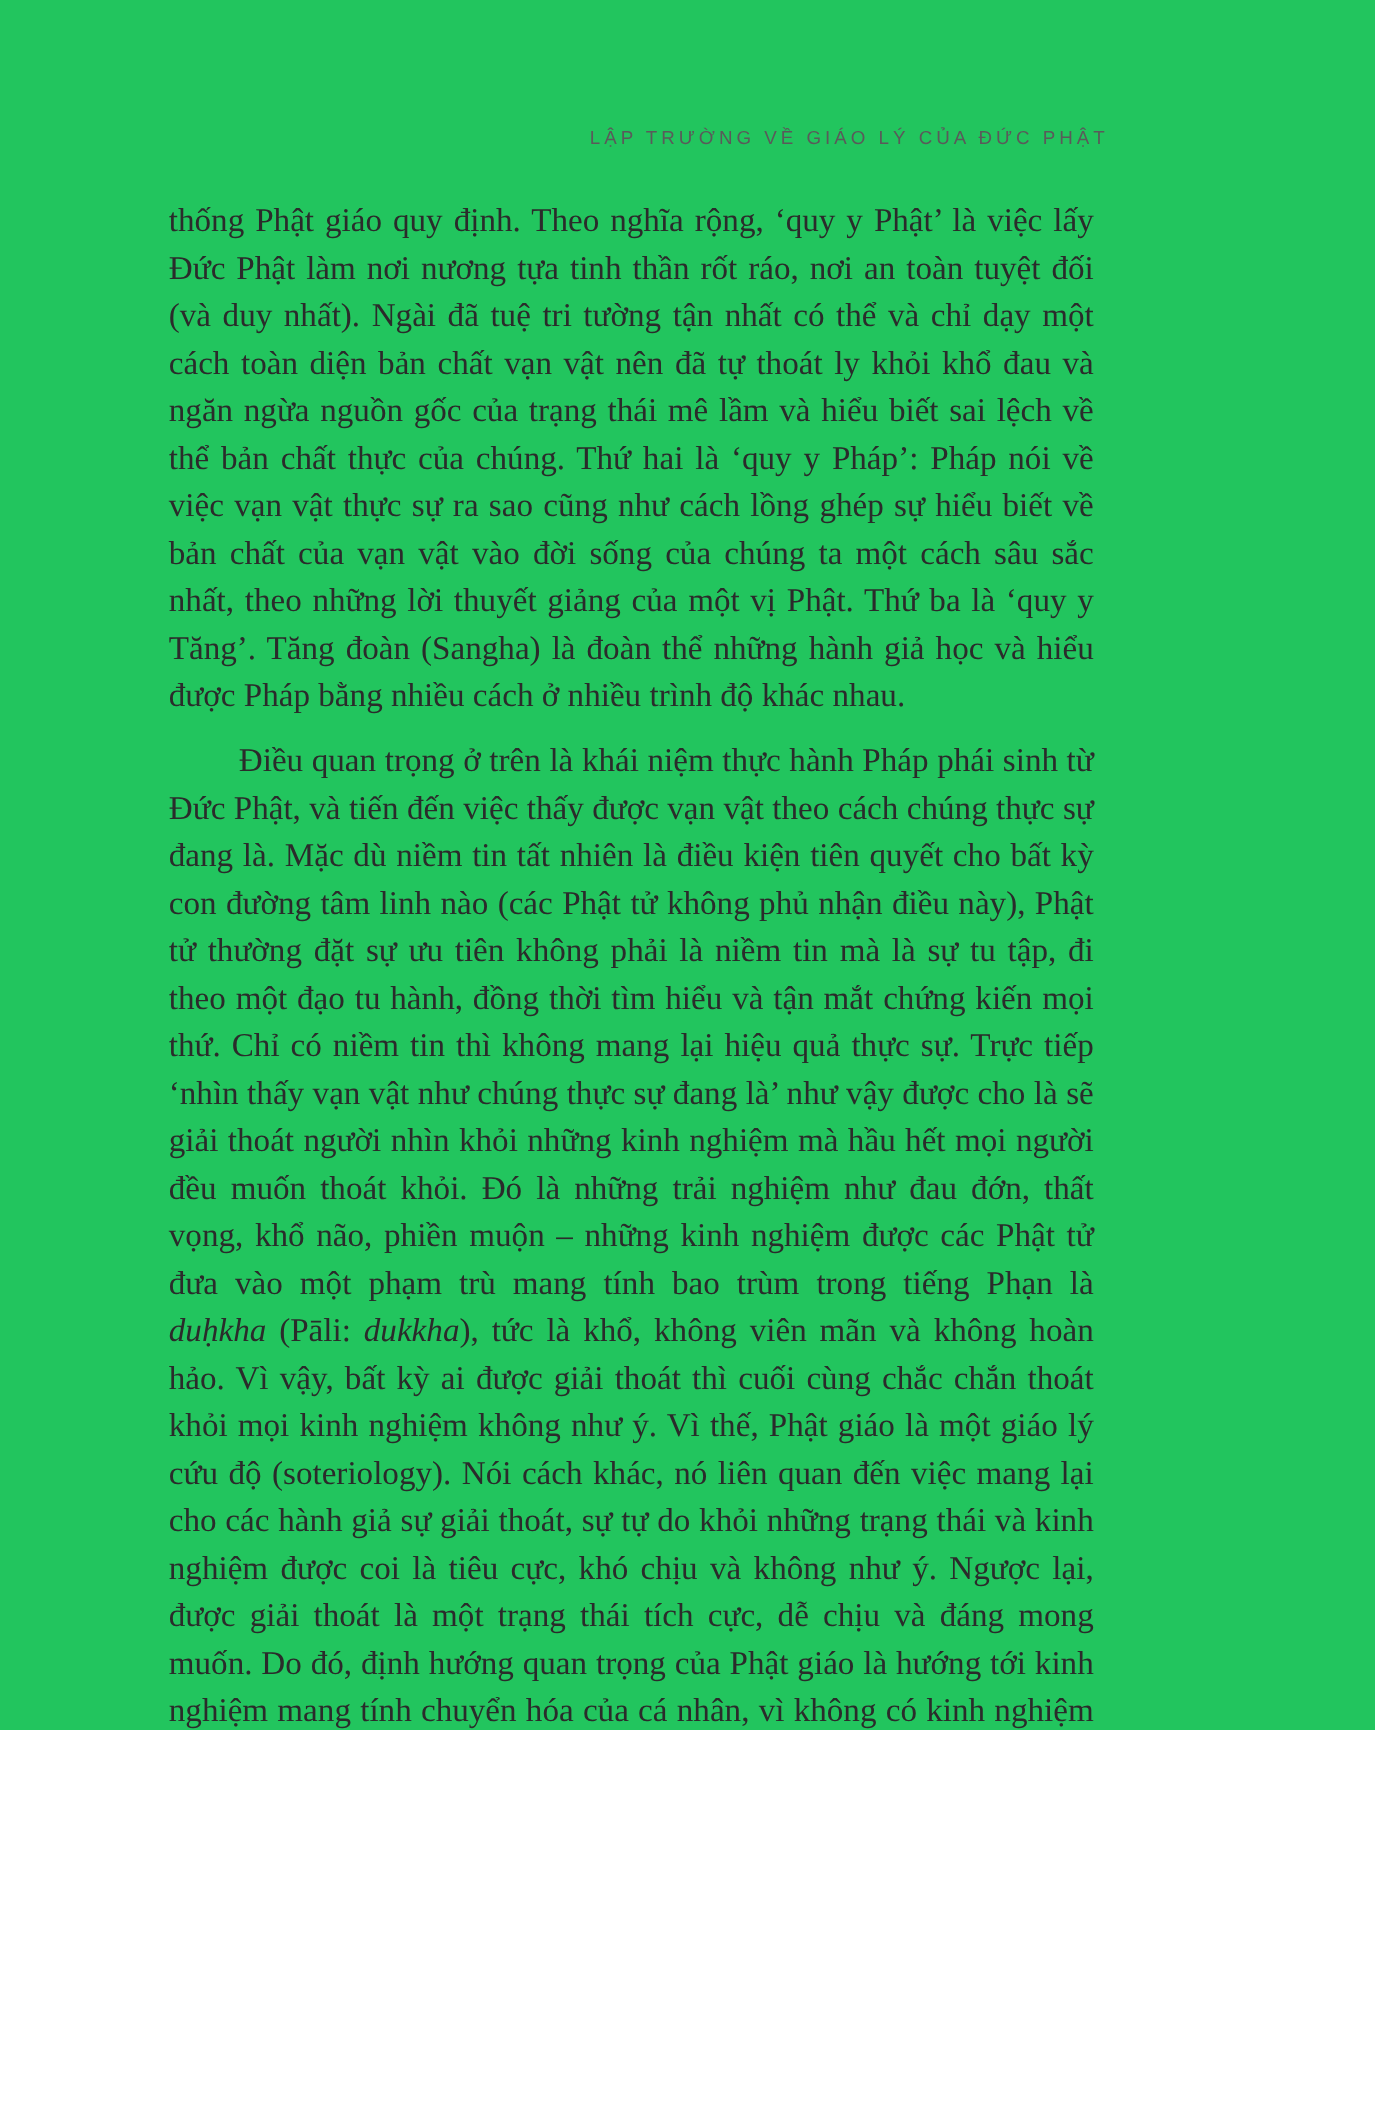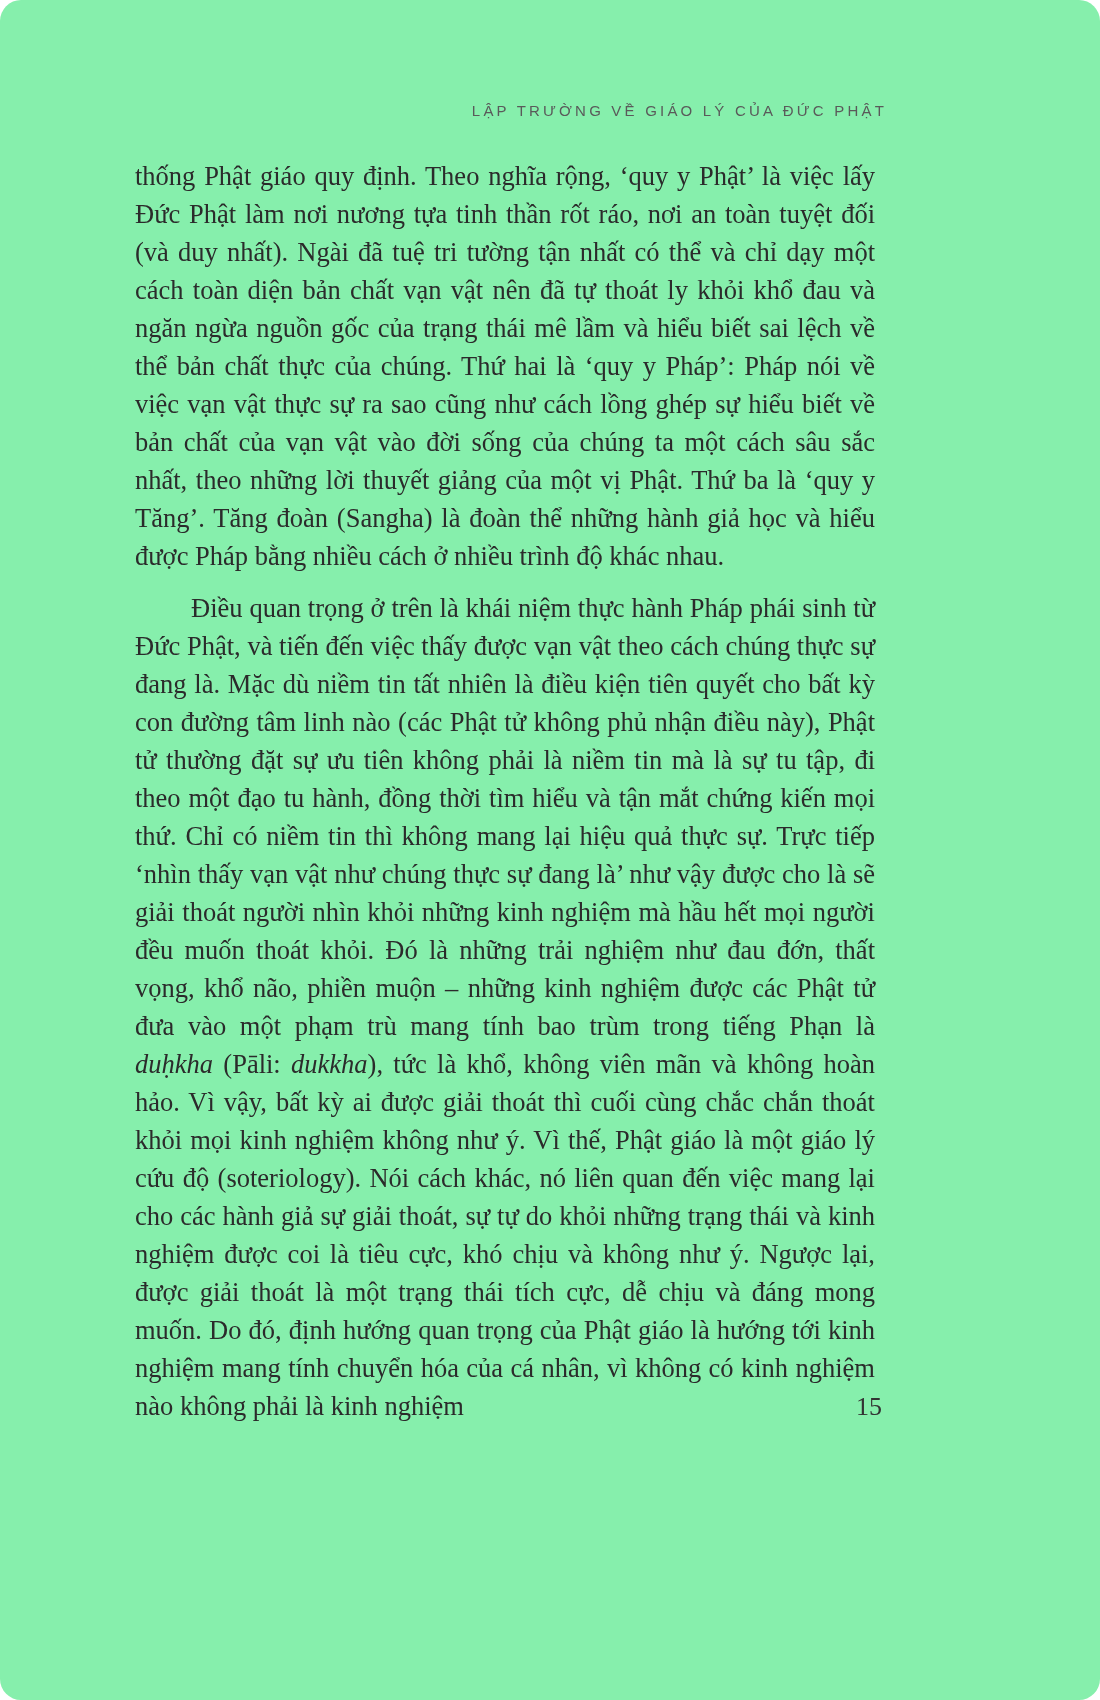--- a/index.html
+++ b/index.html
@@ -3,26 +3,25 @@
 <meta charset="utf-8">
 <style>
   html, body {
     margin: 0;
     padding: 0;
     background: #ffffff;
   }
   .page {
     position: relative;
     width: 1100px;
-    height: 1700px;
-    background: #86efac;
+    height: 1384px;
+    background: #22c55e;
     font-family: "Liberation Serif", serif;
     color: #262626;
     overflow: hidden;
-    border-radius: 21px;
   }
   .content {
     position: absolute;
     left: 123px;
     top: 102px;
     width: 764px;
   }
   .running-head {
     font-family: "Liberation Sans", sans-serif;
     font-size: 15px;

